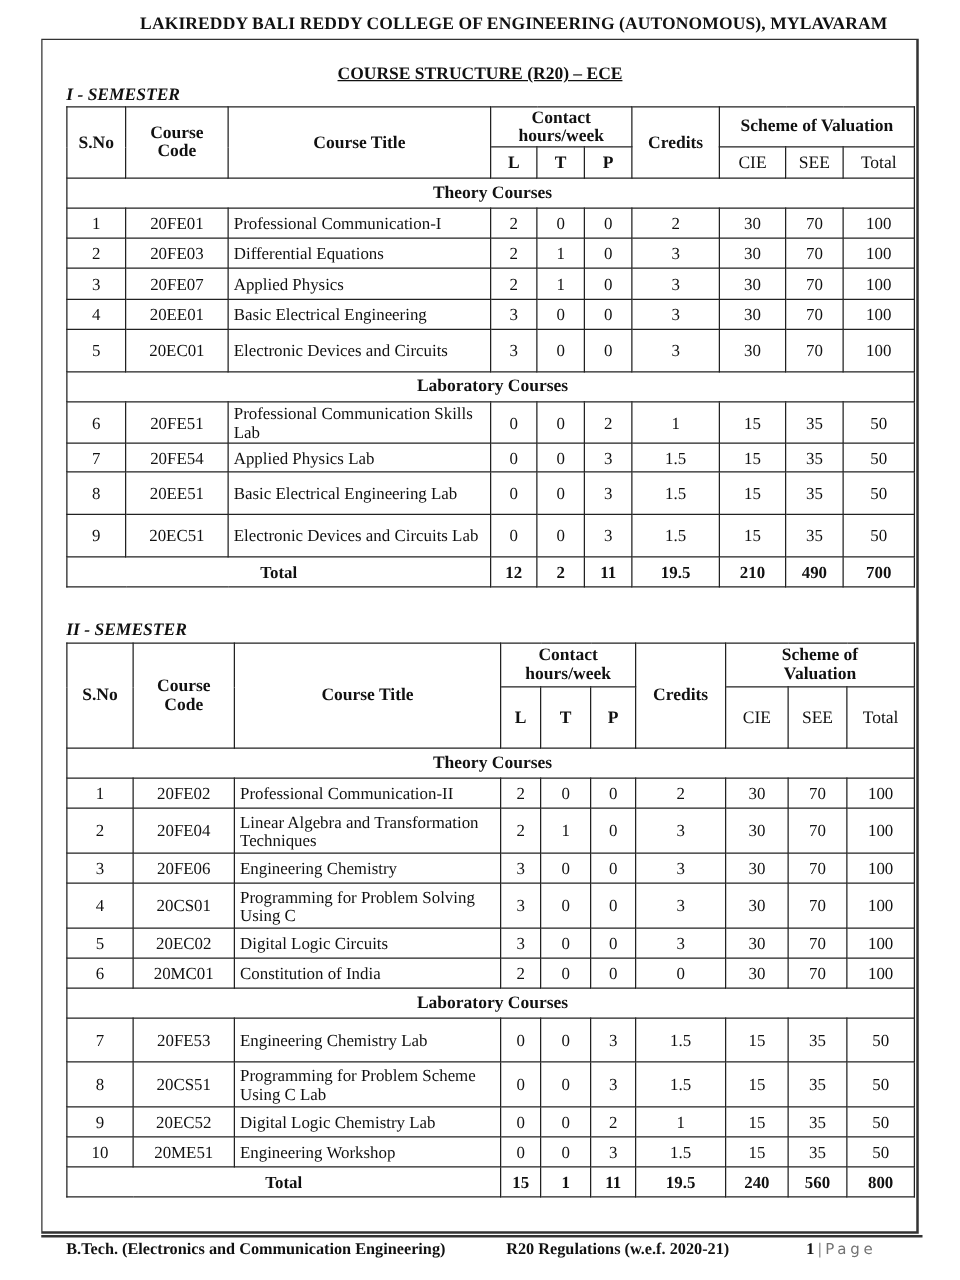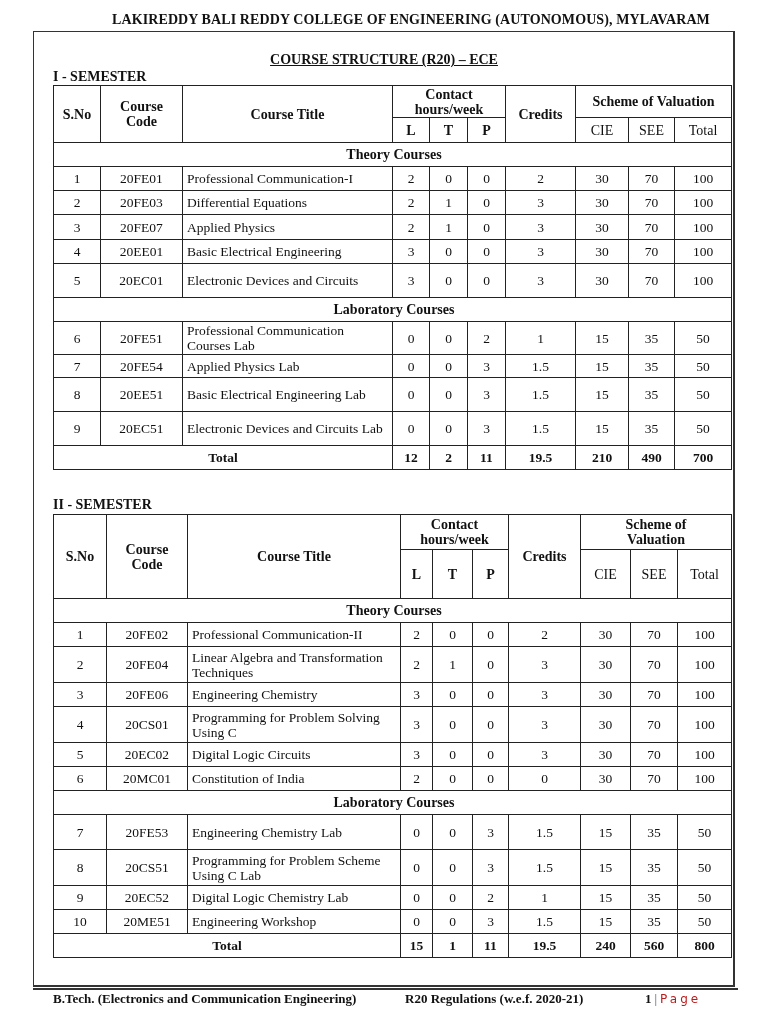--- a/index.html
+++ b/index.html
@@ -5,38 +5,38 @@
   html, body { margin:0; padding:0; background:#ffffff; }
   body { width:768px; height:1024px; position:relative; overflow:hidden;
          font-family:"Liberation Serif", "DejaVu Serif", serif; color:#111; }
   .college-header { position:absolute; top:12px; left:0; width:768px; text-align:center;
          font-weight:bold; font-size:14px; letter-spacing:0.1px;padding-left:27px; }
   .page-frame { position:absolute; left:33px; top:31px; width:702px; height:956px;
          border:1px solid #333; border-right:2px solid #333; border-bottom:2px solid #333; box-sizing:border-box; }
   .doc-title { position:absolute; top:52px; left:0; width:768px; text-align:center;
          font-weight:bold; font-size:14px; }
   .doc-title span { text-decoration:underline; }
-  .sem-label { position:absolute; left:53px; font-weight:bold; font-size:14px; }
+  .sem-label { position:absolute; left:53px; font-weight:bold; font-size:14px;font-style:italic; }
   table.course { position:absolute; left:53px; width:678px; border-collapse:collapse;
          table-layout:fixed; font-size:13.5px; }
   table.course td, table.course th { border:1px solid #222; padding:0 2px; text-align:center;
          vertical-align:middle; line-height:15px; }
   table.course th { font-weight:bold; font-size:14px; }
   table.course th.light { font-weight:normal; }
   table.course td.title { text-align:left; padding-left:4px; }
   table.course td.cat { text-align:center; font-weight:bold; padding-left:5px; font-size:14px;margin-top:28px; }
   table.course tr.total td { font-weight:bold; }
   .footer-rule { position:absolute; left:33px; top:988px; width:705px; height:2px; background:#333; }
   .footer { position:absolute; top:991px; left:53px; width:680px; font-size:13px; font-weight:bold; }
   .footer .left { position:absolute; left:0; }
   .footer .mid { position:absolute; left:352px; }
   .footer .pg { position:absolute; left:592px; }
   .footer .pg .num { font-weight:bold; }
   .footer .pg .sep { font-weight:normal; color:#555; margin:0 3px; }
-  .footer .pg .word { font-family:"DejaVu Sans", sans-serif; font-weight:normal; color:#b91c1c;
+  .footer .pg .word { font-family:"DejaVu Sans", sans-serif; font-weight:normal; color:#737373;
          letter-spacing:3px; font-size:12px; }
 </style>
 </head>
 <body>
 
 <div class="college-header">LAKIREDDY BALI REDDY COLLEGE OF ENGINEERING (AUTONOMOUS), MYLAVARAM</div>
 <div class="page-frame"></div>
 <div class="doc-title"><span>COURSE STRUCTURE (R20) – ECE</span></div>
 
 <div class="sem-label" style="top:69px;">I - SEMESTER</div>
@@ -135,21 +135,21 @@
         <td>30</td>
         <td>70</td>
         <td>100</td>
       </tr>
       <tr style="height: 24px;">
         <td colspan="10" class="cat">Laboratory Courses</td>
       </tr>
       <tr style="height: 33px;">
         <td>6</td>
         <td>20FE51</td>
-        <td class="title">Professional Communication Courses Lab</td>
+        <td class="title">Professional Communication Skills Lab</td>
         <td>0</td>
         <td>0</td>
         <td>2</td>
         <td>1</td>
         <td>15</td>
         <td>35</td>
         <td>50</td>
       </tr>
       <tr style="height: 23px;">
         <td>7</td>

